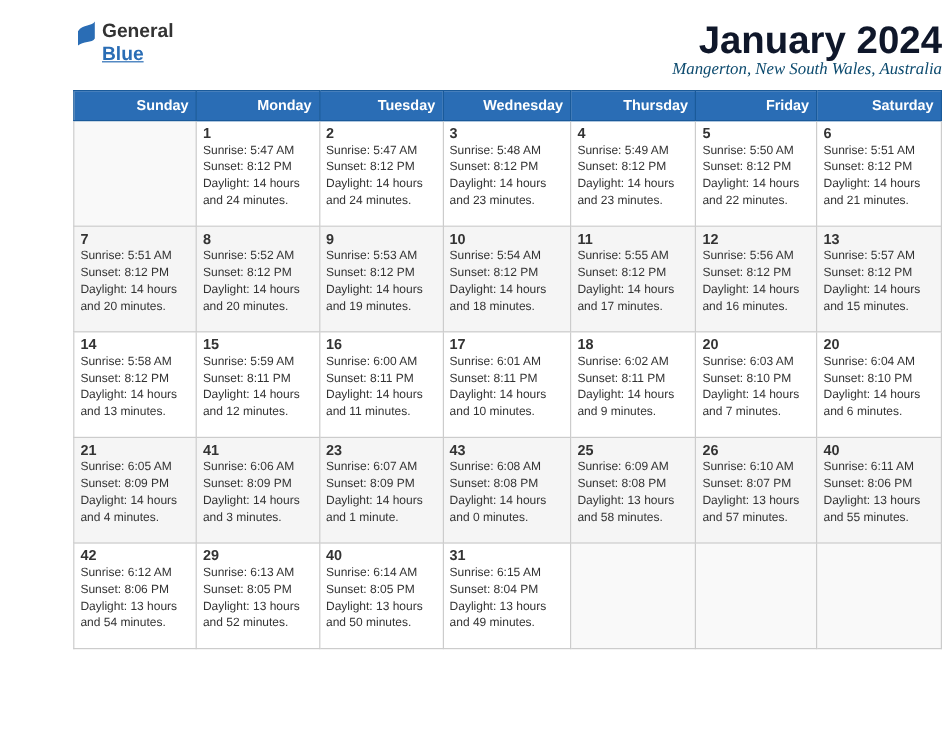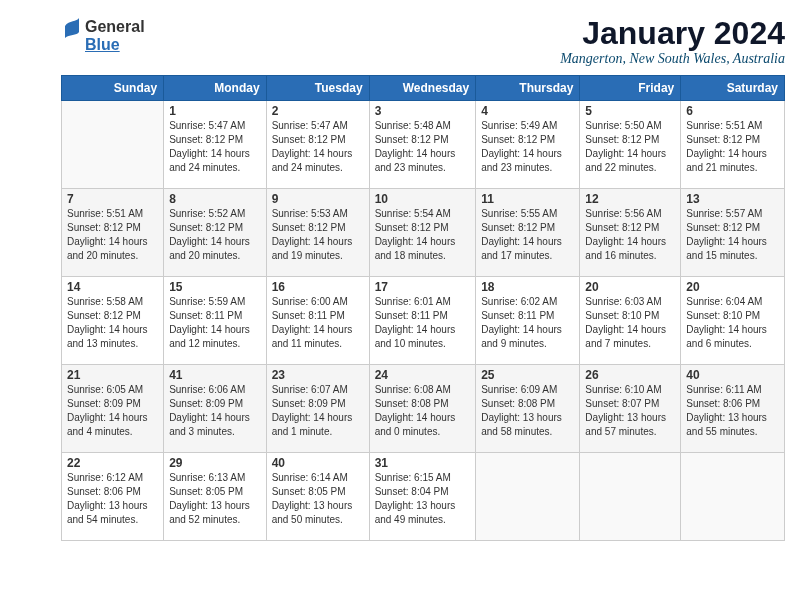--- a/index.html
+++ b/index.html
@@ -213,39 +213,39 @@
           </td>
           <td>
             <span class="day-num">41</span>
             <div class="day-info">Sunrise: 6:06 AM<br>Sunset: 8:09 PM<br>Daylight: 14 hours<br>and 3 minutes.</div>
           </td>
           <td>
             <span class="day-num">23</span>
             <div class="day-info">Sunrise: 6:07 AM<br>Sunset: 8:09 PM<br>Daylight: 14 hours<br>and 1 minute.</div>
           </td>
           <td>
-            <span class="day-num">24</span>
+            <span class="day-num">43</span>
             <div class="day-info">Sunrise: 6:08 AM<br>Sunset: 8:08 PM<br>Daylight: 14 hours<br>and 0 minutes.</div>
           </td>
           <td>
             <span class="day-num">25</span>
             <div class="day-info">Sunrise: 6:09 AM<br>Sunset: 8:08 PM<br>Daylight: 13 hours<br>and 58 minutes.</div>
           </td>
           <td>
             <span class="day-num">26</span>
             <div class="day-info">Sunrise: 6:10 AM<br>Sunset: 8:07 PM<br>Daylight: 13 hours<br>and 57 minutes.</div>
           </td>
           <td>
             <span class="day-num">40</span>
             <div class="day-info">Sunrise: 6:11 AM<br>Sunset: 8:06 PM<br>Daylight: 13 hours<br>and 55 minutes.</div>
           </td>
         </tr>
         <tr>
           <td>
-            <span class="day-num">22</span>
+            <span class="day-num">42</span>
             <div class="day-info">Sunrise: 6:12 AM<br>Sunset: 8:06 PM<br>Daylight: 13 hours<br>and 54 minutes.</div>
           </td>
           <td>
             <span class="day-num">29</span>
             <div class="day-info">Sunrise: 6:13 AM<br>Sunset: 8:05 PM<br>Daylight: 13 hours<br>and 52 minutes.</div>
           </td>
           <td>
             <span class="day-num">40</span>
             <div class="day-info">Sunrise: 6:14 AM<br>Sunset: 8:05 PM<br>Daylight: 13 hours<br>and 50 minutes.</div>
           </td>

